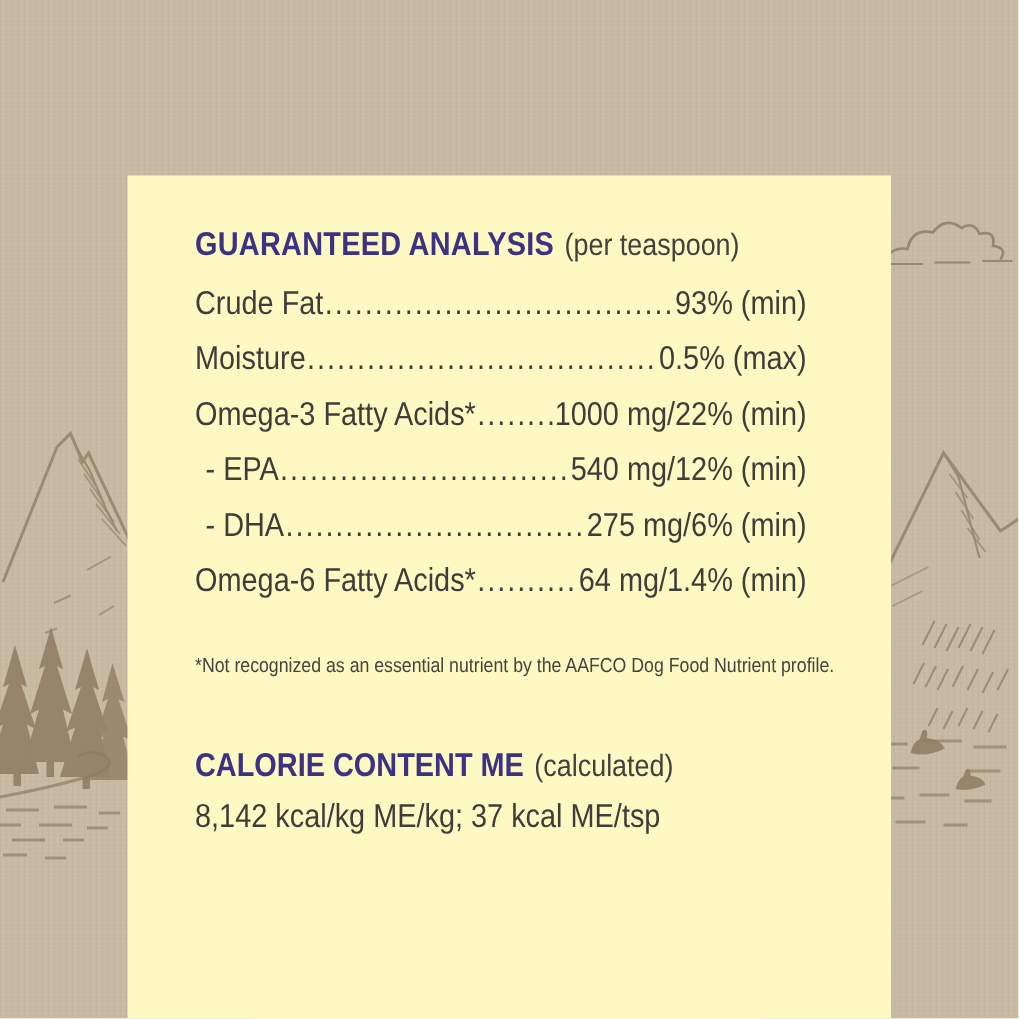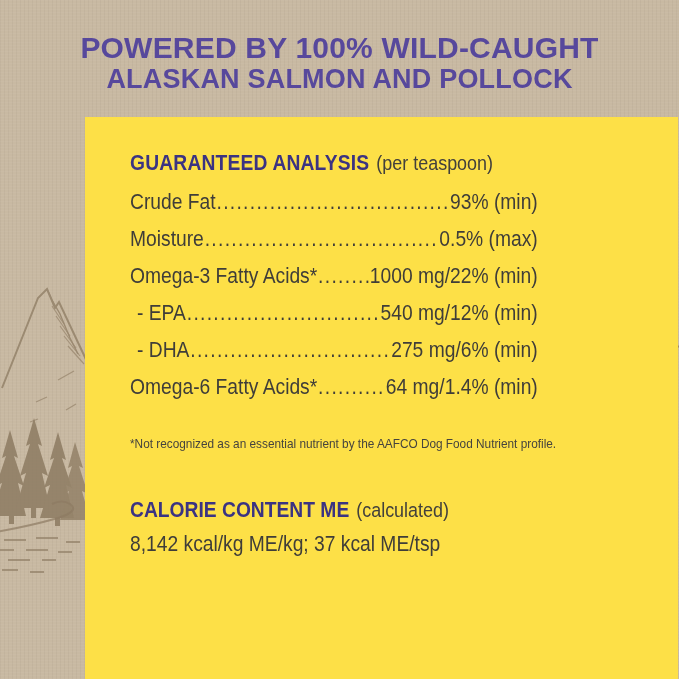--- a/index.html
+++ b/index.html
@@ -29,22 +29,22 @@
     color: #57489c;
     font-weight: bold;
     letter-spacing: 0.2px;
   }
   .header-line1 { font-size: 30px; line-height: 33px; }
   .header-line2 { font-size: 27px; line-height: 30px; }
 
   .panel {
     position: absolute;
     left: 85px; top: 117px;
-    width: 593px; height: 562px;
-    background: #fde047;
+    width: 509px; height: 562px;
+    background: #fef9c3;
   }
   .panel-content {
     position: absolute;
     left: 45px; top: 0;
     width: 466px;
     transform: scaleX(0.875);
     transform-origin: left top;
     color: #3f3d39;
   }
   .ga-header {
@@ -141,24 +141,20 @@
         <path d="M2,392 H18 M28,390 H48 M58,394 H76"></path>
         <path d="M12,408 H32 M44,410 H60"></path>
       </g>
       <g fill="#8d7b62" stroke="none" opacity="0.85">
         <path d="M22,362 q2,-8 6,-9 l2,-6 q4,-2 3,5 q9,1 12,7 q-12,6 -23,3 Z"></path>
         <path d="M52,386 q2,-7 5,-8 l2,-5 q3,-2 3,4 q8,1 10,6 q-10,5 -20,3 Z"></path>
       </g>
     </g>
   </svg>
 
-  <div class="header">
-    <div class="header-line1">POWERED BY 100% WILD-CAUGHT</div>
-    <div class="header-line2">ALASKAN SALMON AND POLLOCK</div>
-  </div>
 
   <div class="panel">
     <div class="panel-content">
 
       <div class="ga-header">
         <span class="ga-title">GUARANTEED ANALYSIS</span>
         <span class="ga-subtitle">(per teaspoon)</span>
       </div>
 
       <div class="ga-rows">

